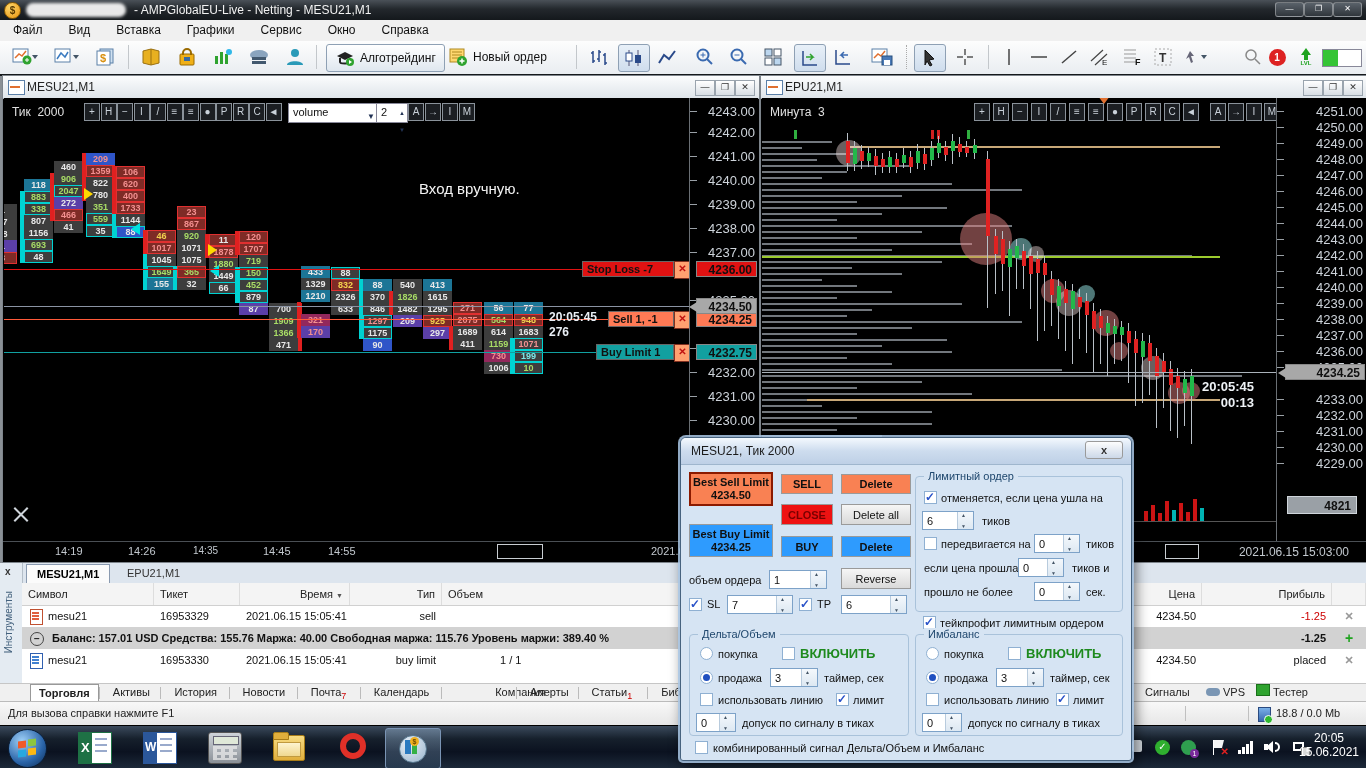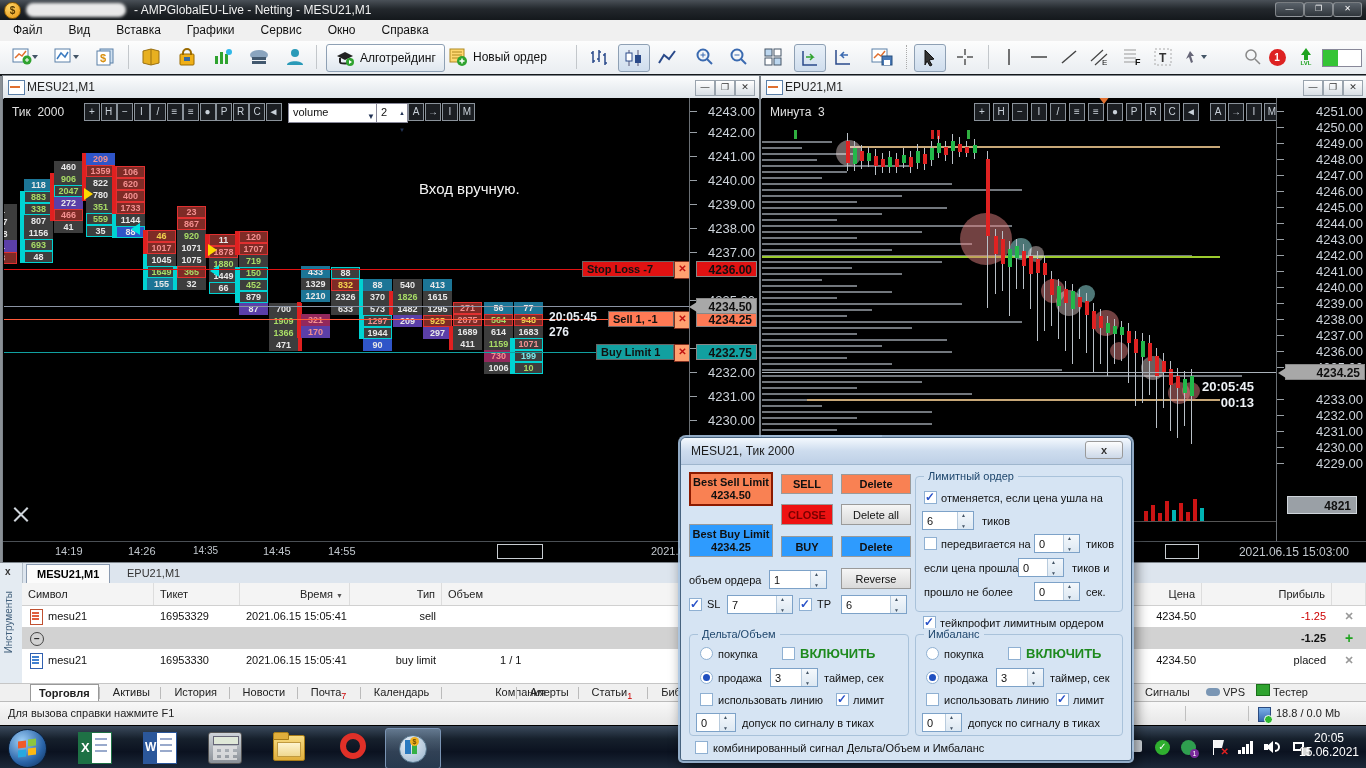--- a/index.html
+++ b/index.html
@@ -441,23 +441,23 @@
           <div class="cl bg-m fg-w" style="left: 297px; top: 220px;">882</div>
           <div class="cl bg-m fg-sa" style="left: 297px; top: 216px;">321</div>
           <div class="cl bg-p fg-sa" style="left: 297px; top: 228px;">170</div>
           <div style="position: absolute; width: 4px; left: 293px; top: 204px; height: 36px; background: rgb(224, 32, 32);"></div>
           <div class="cl bg-c fg-w" style="left: 327px; top: 169px;">88</div>
           <div class="cl bg-r fg-ye" style="left: 327px; top: 181px;">832</div>
           <div class="cl bg-g fg-w" style="left: 327px; top: 193px;">2326</div>
           <div class="cl bg-g fg-w" style="left: 327px; top: 205px;">633</div>
           <div class="cl bg-b fg-w" style="left: 359px; top: 181px;">88</div>
           <div class="cl bg-g fg-w" style="left: 359px; top: 193px;">370</div>
-          <div class="cl bg-g fg-w" style="left: 359px; top: 205px;">573</div>
+          <div class="cl bg-g fg-w" style="left: 359px; top: 205px;">846</div>
           <div class="cl bg-c fg-sa" style="left: 359px; top: 217px;">1297</div>
-          <div class="cl bg-c fg-w" style="left: 359px; top: 229px;">1944</div>
+          <div class="cl bg-c fg-w" style="left: 359px; top: 229px;">1175</div>
           <div class="cl bg-bl fg-w" style="left: 359px; top: 241px;">90</div>
           <div style="position: absolute; width: 4px; left: 355px; top: 181px; height: 60px; background: rgb(0, 210, 210);"></div>
           <div class="cl bg-g fg-w" style="left: 389px; top: 181px;">540</div>
           <div class="cl bg-g fg-gr" style="left: 389px; top: 193px;">1826</div>
           <div class="cl bg-g fg-w" style="left: 389px; top: 205px;">1482</div>
           <div class="cl bg-p fg-w" style="left: 389px; top: 217px;">209</div>
           <div style="position: absolute; width: 4px; left: 385px; top: 193px; height: 24px; background: rgb(224, 32, 32);"></div>
           <div class="cl bg-b fg-w" style="left: 419px; top: 181px;">413</div>
           <div class="cl bg-g fg-w" style="left: 419px; top: 193px;">1615</div>
           <div class="cl bg-g fg-w" style="left: 419px; top: 205px;">1295</div>
@@ -848,20 +848,21 @@
           <div class="tcell" style="left: 132px; width: 86px; text-align: left;">16953329</div>
           <div class="tcell" style="left: 218px; width: 110px; text-align: right;">2021.06.15 15:05:41</div>
           <div class="tcell" style="left: 328px; width: 92px; text-align: right;">sell</div>
           <div class="tcell" style="left: 420px; width: 258px; text-align: left; padding-left: 58px;"></div>
           <div class="tcell" style="left: 1060px; width: 120px; text-align: right;">4234.50</div>
           <div class="tcell" style="left: 1180px; width: 130px; text-align: right; color: rgb(204, 0, 0);">-1.25</div>
           <div class="tcell" style="left: 1310px; width: 34px; text-align: center; color: rgb(153, 153, 153); font-weight: bold;">✕</div>
         </div>
         <div class="trow balrow" style="top: 44px;">
           <div class="minus">−</div>
+          <div class="tcell" style="left: 24px; width: 1050px;">Баланс: 157.01 USD  Средства: 155.76  Маржа: 40.00  Свободная маржа: 115.76  Уровень маржи: 389.40 %</div>
           <div class="tcell" style="left: 1180px; width: 130px; text-align: right;">-1.25</div>
           <div class="tcell" style="left: 1310px; width: 34px; text-align: center; color: rgb(31, 163, 31); font-weight: bold; font-size: 14px;">+</div>
         </div>
         <div class="trow" style="top: 66px;">
           <div class="doc buy">
             <i style="top:2px"></i>
             <i style="top:5px"></i>
             <i style="top:8px"></i>
           </div>
           <div class="tcell" style="left: 0px; width: 132px; text-align: left; padding-left: 26px;">mesu21</div>

